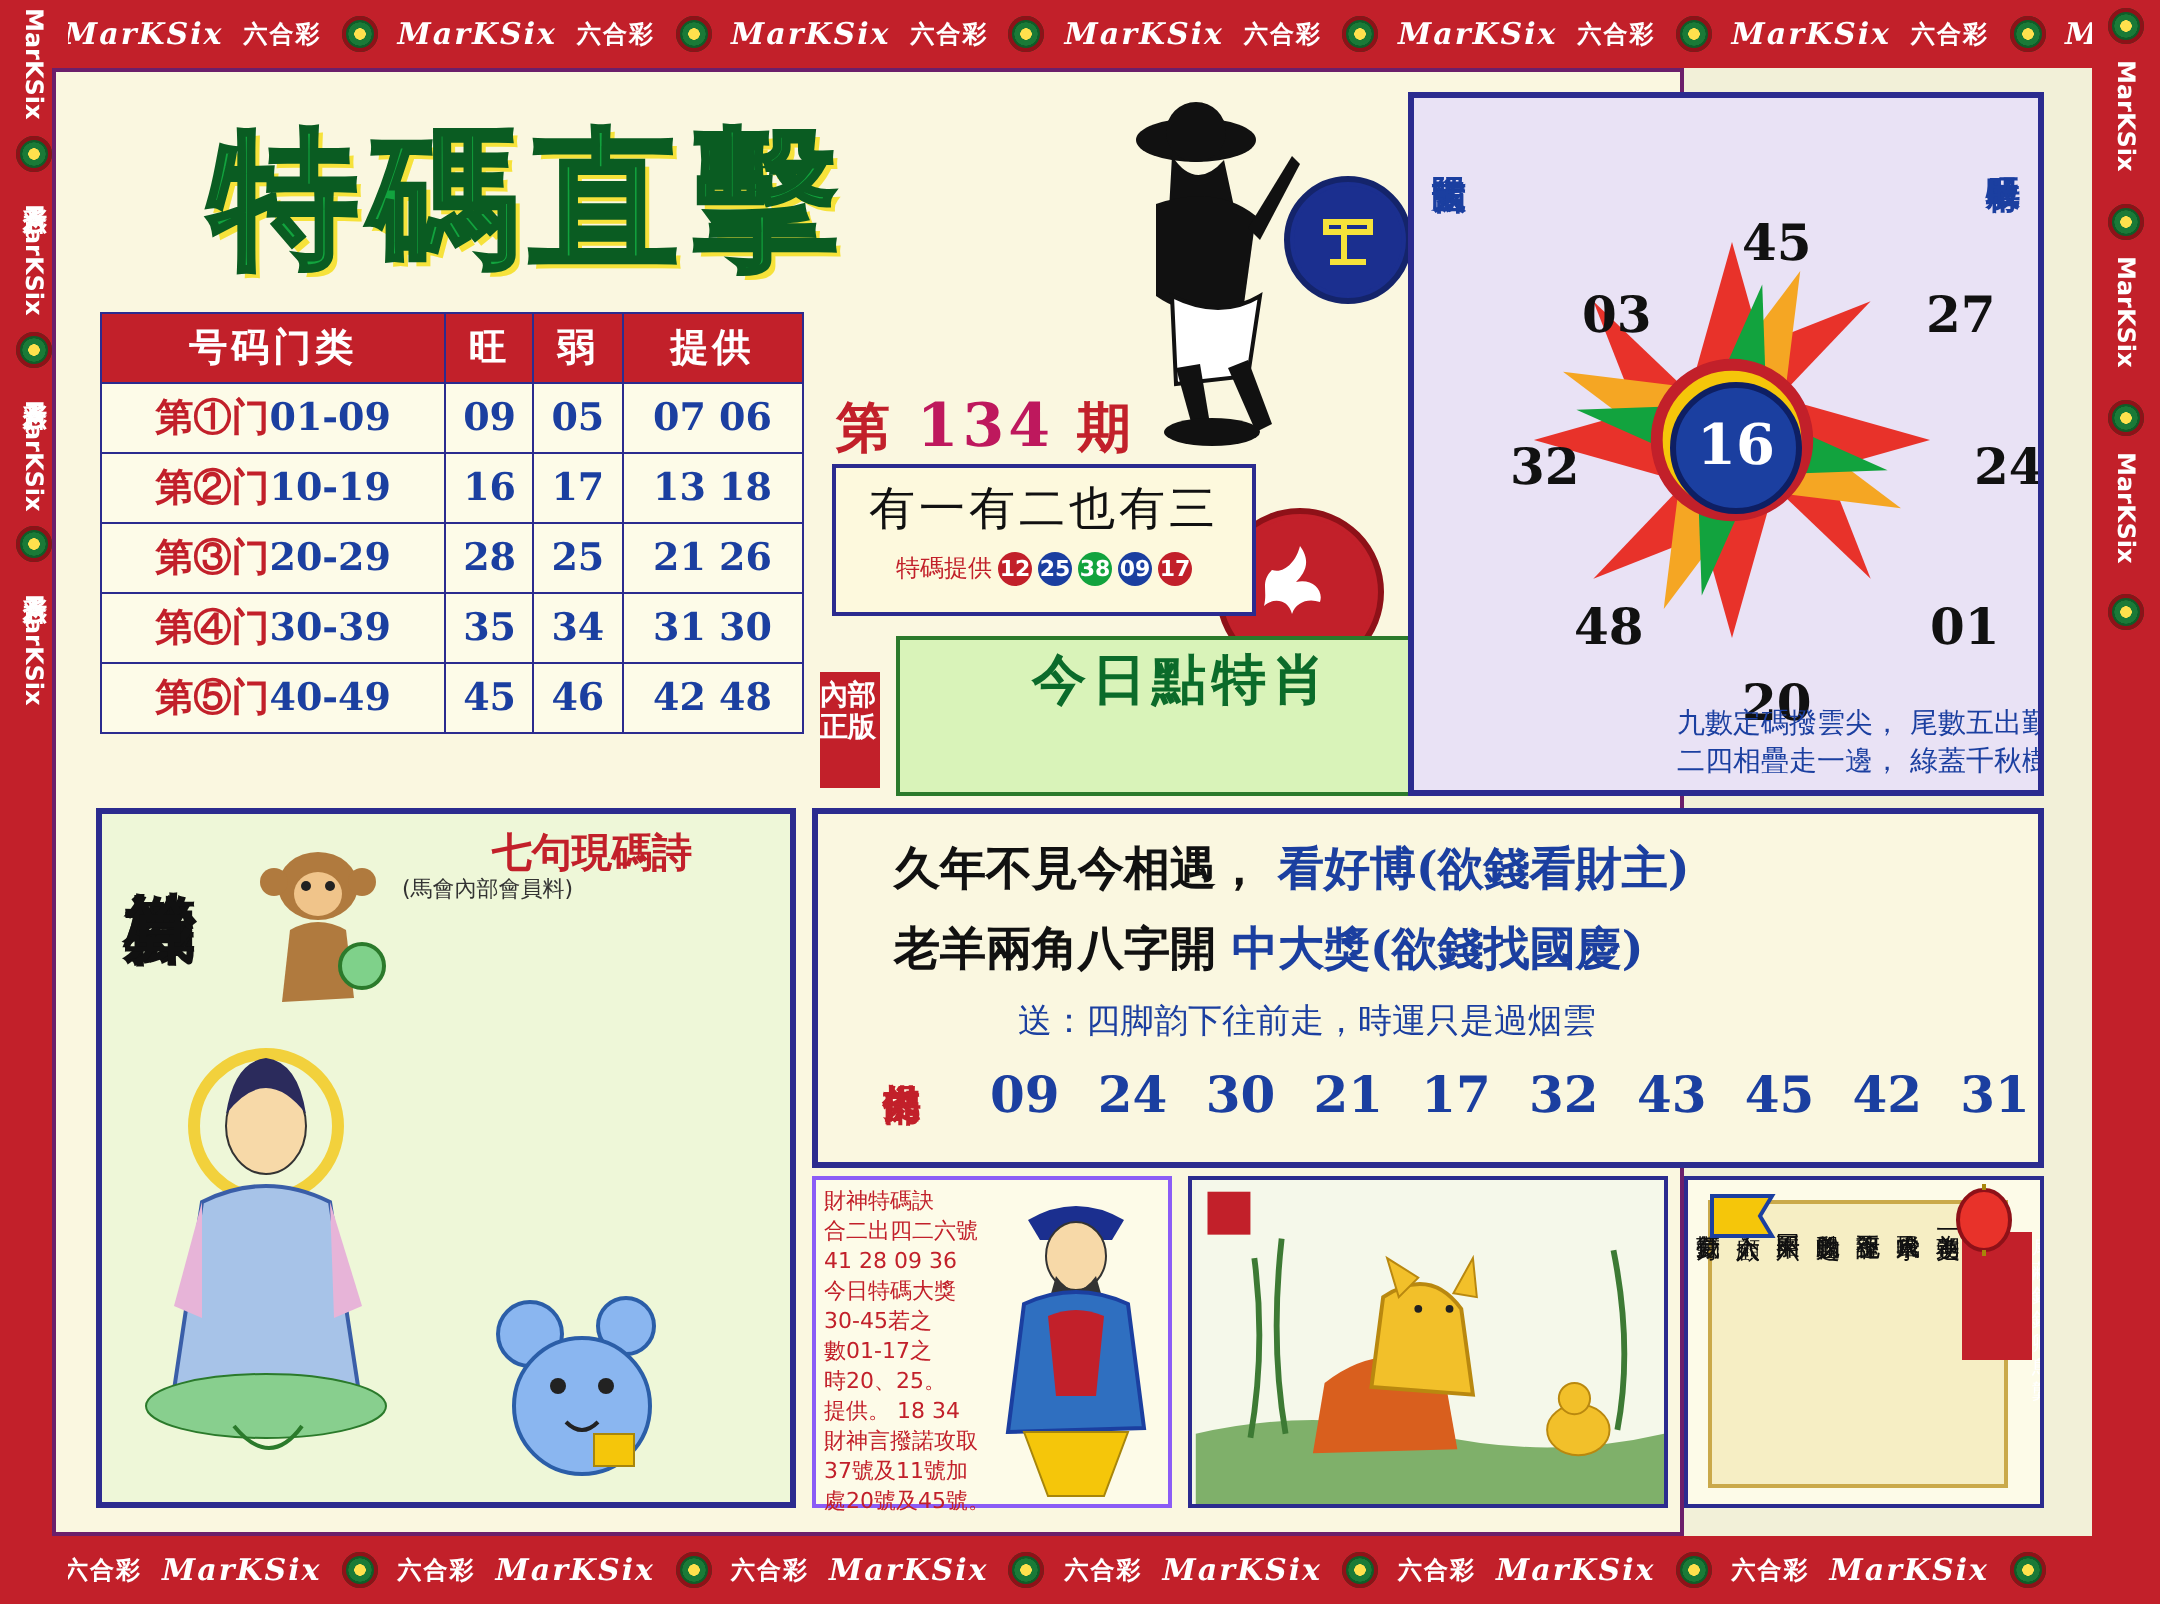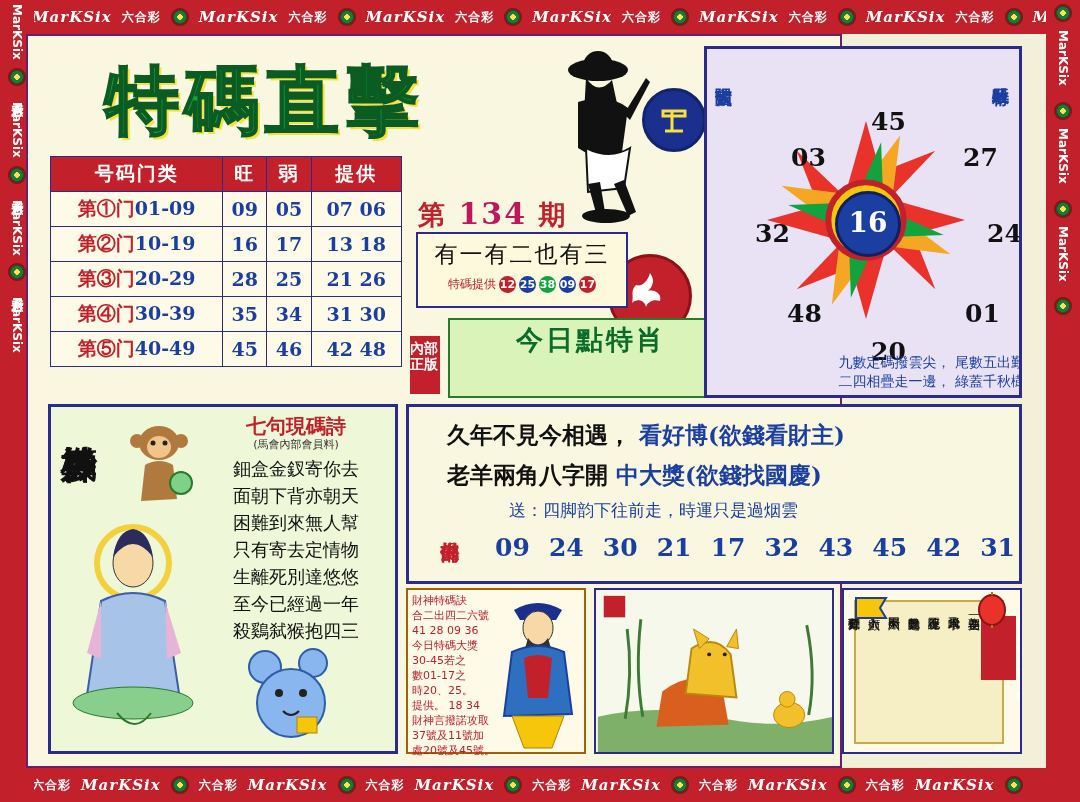--- a/index.html
+++ b/index.html
@@ -99,40 +99,40 @@
         font-family:"DejaVu Serif","Liberation Serif",serif;font-size:14px;color:#1b3fa0;line-height:19px;}
 
   
   .midleft{position:absolute;left:20px;top:368px;width:350px;height:350px;
         background:#eef7d8;border:3px solid #2b2b8f;box-sizing:border-box;overflow:hidden;}
   .sjms{position:absolute;left:8px;top:10px;width:52px;
         font-family:"DejaVu Serif","Liberation Serif",serif;font-size:36px;font-weight:bold;color:#111;
         line-height:42px;text-align:center;}
   .poem-title{position:absolute;left:150px;top:6px;width:190px;text-align:center;
         font-family:Liberation Sans, sans-serif;font-size:20px;color:#c2202a;font-weight:bold;}
-  .poem-sub{position:absolute;left:150px;top:30px;width:190px;text-align:center;font-size:11px;color:#333;}
+  .poem-sub{position:absolute;left:150px;top:30px;width:190px;text-align:left;font-size:11px;color:#333;}
   .poem-lines{position:absolute;left:150px;top:48px;width:190px;text-align:center;
         font-family:"DejaVu Serif","Liberation Serif",serif;font-size:18px;color:#111;line-height:27px;}
 
   
   .midright{position:absolute;left:378px;top:368px;width:616px;height:180px;
         background:#faf7e0;border:3px solid #2b2b8f;box-sizing:border-box;}
   .verse{position:absolute;left:38px;top:8px;font-family:"DejaVu Serif","Liberation Serif",serif;
         font-size:23px;color:#111;line-height:40px;font-weight:bold;}
   .verse .blue{color:#1b3fa0;}
   .nbsupply{position:absolute;left:12px;top:92px;width:60px;text-align:center;
         font-family:"DejaVu Serif","Liberation Serif",serif;font-size:19px;color:#c2202a;line-height:24px;font-weight:bold;}
   .sendline{position:absolute;left:100px;top:92px;font-family:"DejaVu Serif","Liberation Serif",serif;
         font-size:17px;color:#1b3fa0;}
   .numrow{position:absolute;left:86px;top:126px;width:520px;display:flex;justify-content:space-between;
         font-family:"DejaVu Serif","Liberation Serif",serif;font-size:25px;font-weight:bold;color:#1b3fa0;}
 
   
   .bot1{position:absolute;left:378px;top:552px;width:180px;height:166px;background:#fdfbe8;
-        border:2px solid #a16207;box-sizing:border-box;}
+        border:2px solid #8b5cf6;box-sizing:border-box;}
   .bot1 .txt{position:absolute;left:4px;top:3px;width:84px;font-size:11px;color:#c2202a;line-height:15px;}
   .bot1 .god{position:absolute;right:2px;top:2px;width:88px;height:160px;}
   .bot2{position:absolute;left:566px;top:552px;width:240px;height:166px;background:#f3f7e6;
         border:2px solid #2b2b8f;box-sizing:border-box;overflow:hidden;}
   .bot3{position:absolute;left:814px;top:552px;width:180px;height:166px;background:#fdfbe8;
         border:2px solid #2b2b8f;box-sizing:border-box;overflow:hidden;}
   .scroll{position:absolute;left:10px;top:10px;width:150px;height:144px;background:#f6eec4;
         border:2px solid #caa94a;box-sizing:border-box;}
   .scroll .cols{position:absolute;left:6px;top:6px;width:120px;height:128px;display:flex;flex-direction:row-reverse;gap:3px;
         font-family:"DejaVu Serif","Liberation Serif",serif;font-size:12px;color:#111;}
@@ -368,29 +368,20 @@
         <div>二四相疊走一邊，  綠蓋千秋樹</div>
       </div>
     </div>
 
     <div class="midleft">
       <div class="sjms">
         <div style="writing-mode:vertical-rl;">神機妙算</div>
       </div>
       <div class="poem-title">七句現碼詩</div>
       <div class="poem-sub">(馬會內部會員料)</div>
-      <div class="poem-lines">
-        <div>鈿盒金釵寄你去</div>
-        <div>面朝下背亦朝天</div>
-        <div>困難到來無人幫</div>
-        <div>只有寄去定情物</div>
-        <div>生離死別達悠悠</div>
-        <div>至今已經過一年</div>
-        <div>殺鷄弑猴抱四三</div>
-      </div>
 
       <svg style="position:absolute;left:68px;top:10px;width:80px;height:96px;" viewBox="0 0 80 96">
         <ellipse cx="40" cy="26" rx="20" ry="17" fill="#b07a3e"></ellipse>
         <ellipse cx="40" cy="30" rx="12" ry="11" fill="#f0c48a"></ellipse>
         <circle cx="18" cy="24" r="7" fill="#b07a3e"></circle>
           <circle cx="62" cy="24" r="7" fill="#b07a3e"></circle>
         <circle cx="34" cy="26" r="2.5" fill="#222"></circle>
           <circle cx="46" cy="26" r="2.5" fill="#222"></circle>
         <path d="M26 48 q14 -8 28 0 l4 34 -36 2z" fill="#b07a3e"></path>
         <circle cx="62" cy="66" r="11" fill="#7fd18a" stroke="#2b7a2b" stroke-width="2"></circle>

